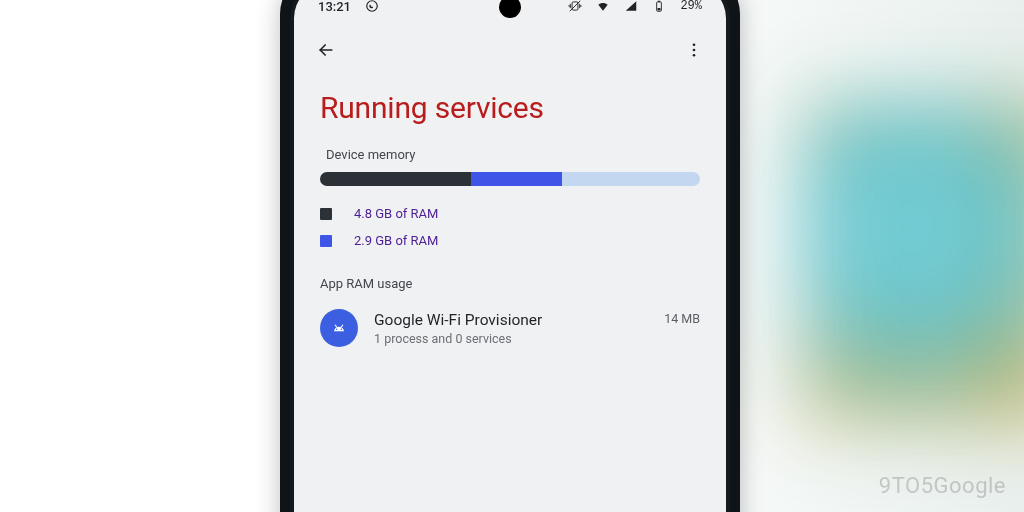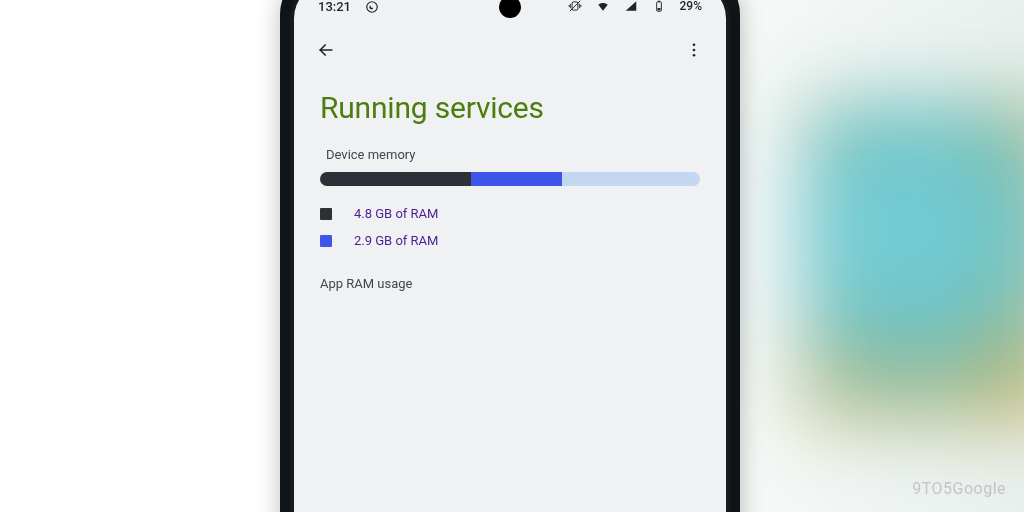--- a/index.html
+++ b/index.html
@@ -13,21 +13,21 @@
     position: absolute;
     right: -40px; top: 100px;
     width: 260px; height: 320px;
     background: radial-gradient(circle at 40% 40%, #6fd0d8 0%, #5bbec6 40%, #d0a840 90%);
     filter: blur(40px);
     opacity: 0.9;
   }
   .watermark {
     position: absolute;
     right: 18px; bottom: 14px;
-    font-size: 16px;
+    font-size: 22px;
     letter-spacing: 0.5px;
     color: rgba(120,120,120,0.35);
     font-weight: 400;
   }
   .phone {
     position: absolute;
     left: 280px; top: -30px;
     width: 460px; height: 600px;
     background: #0f1418;
     border-radius: 44px;
@@ -59,34 +59,34 @@
   .statusbar {
     height: 44px;
     display: flex;
     align-items: center;
     justify-content: space-between;
     padding: 0 24px 0 24px;
     font-size: 13px;
     color: #1f2328;
     font-weight: 500;
   }
-  .statusbar .left { display:flex; align-items:flex-end; gap:14px; }
-  .statusbar .right { display:flex; align-items:center; gap:14px; font-size:12px; }
+  .statusbar .left { display:flex; align-items:flex-start; gap:14px; }
+  .statusbar .right { display:flex; align-items:center; gap:14px; font-size:12px;font-family:Liberation Mono, monospace; }
   .ico { display:inline-flex; width:14px; height:14px; }
   .topbar {
     height: 44px;
     display:flex; align-items:center; justify-content:space-between;
     padding: 0 18px;
   }
   .back-arrow, .overflow { width:28px; height:28px; display:flex; align-items:center; justify-content:center; color:#1f2328; cursor:pointer; }
   .title {
     padding: 18px 26px 22px 26px;
     font-size: 30px;
     font-weight: 400;
-    color: #4d7c0f;
+    color: #b91c1c;
     letter-spacing: -0.2px;
   }
   .section-label {
     padding: 0 26px 10px 32px;
     font-size: 13px;
     color: #42474d;
   }
   .mem-bar {
     margin: 0 26px 14px 26px;
     height: 14px;
@@ -214,16 +214,32 @@
           <span class="val">4.8 GB of RAM</span>
         </div>
         <div class="legend-row">
           <span class="swatch" style="background:#3e55e8"></span>
           <span class="val">2.9 GB of RAM</span>
         </div>
       </div>
 
       <div class="section-label2">App RAM usage</div>
 
+      <div class="app-row">
+        <div class="app-icon">
+          <svg viewBox="0 0 24 24" fill="#ffffff">
+              <path d="M6 16c.3-3 2.8-5.5 6-5.5s5.7 2.5 6 5.5H6z"></path>
+              <circle cx="9.2" cy="13.5" r="0.9" fill="#3b5fe0"></circle>
+              <circle cx="14.8" cy="13.5" r="0.9" fill="#3b5fe0"></circle>
+              <line x1="7.5" y1="8.5" x2="9" y2="10.5" stroke="#ffffff" stroke-width="1.3" stroke-linecap="round"></line>
+              <line x1="16.5" y1="8.5" x2="15" y2="10.5" stroke="#ffffff" stroke-width="1.3" stroke-linecap="round"></line>
+            </svg>
+        </div>
+        <div class="app-text">
+          <div class="app-name">Google Wi-Fi Provisioner</div>
+          <div class="app-sub">1 process and 0 services</div>
+        </div>
+        <div class="app-size">14 MB</div>
+      </div>
 
     </div>
   </div>
 </div>
 
 </body></html>

